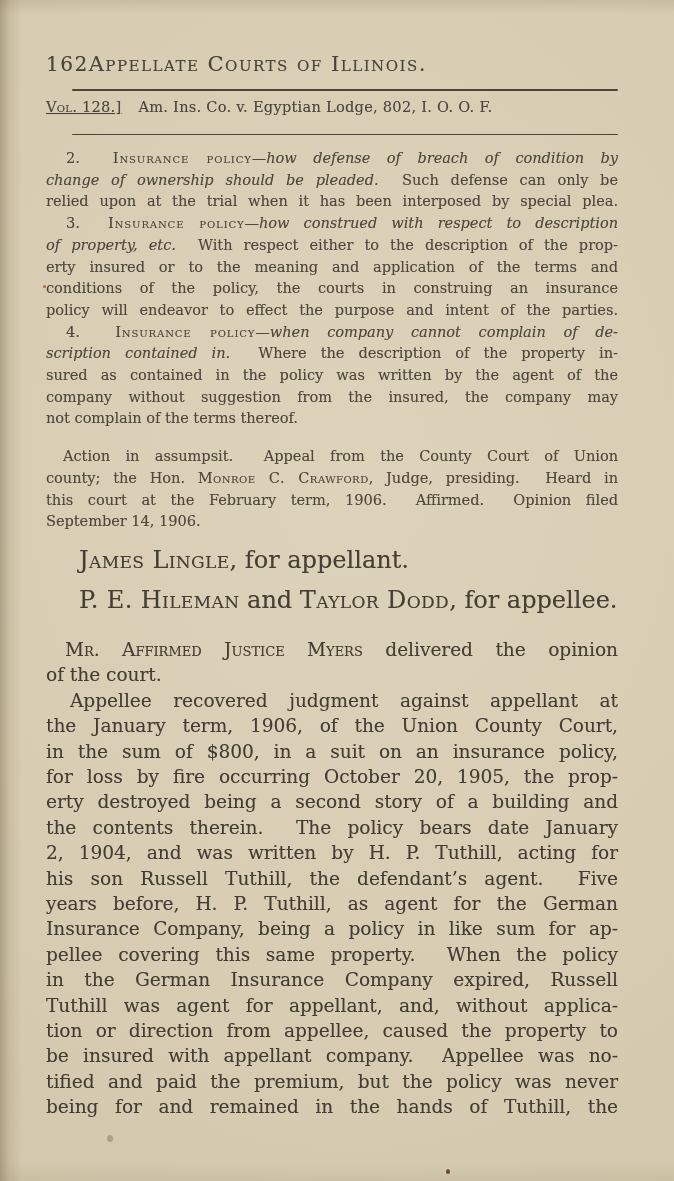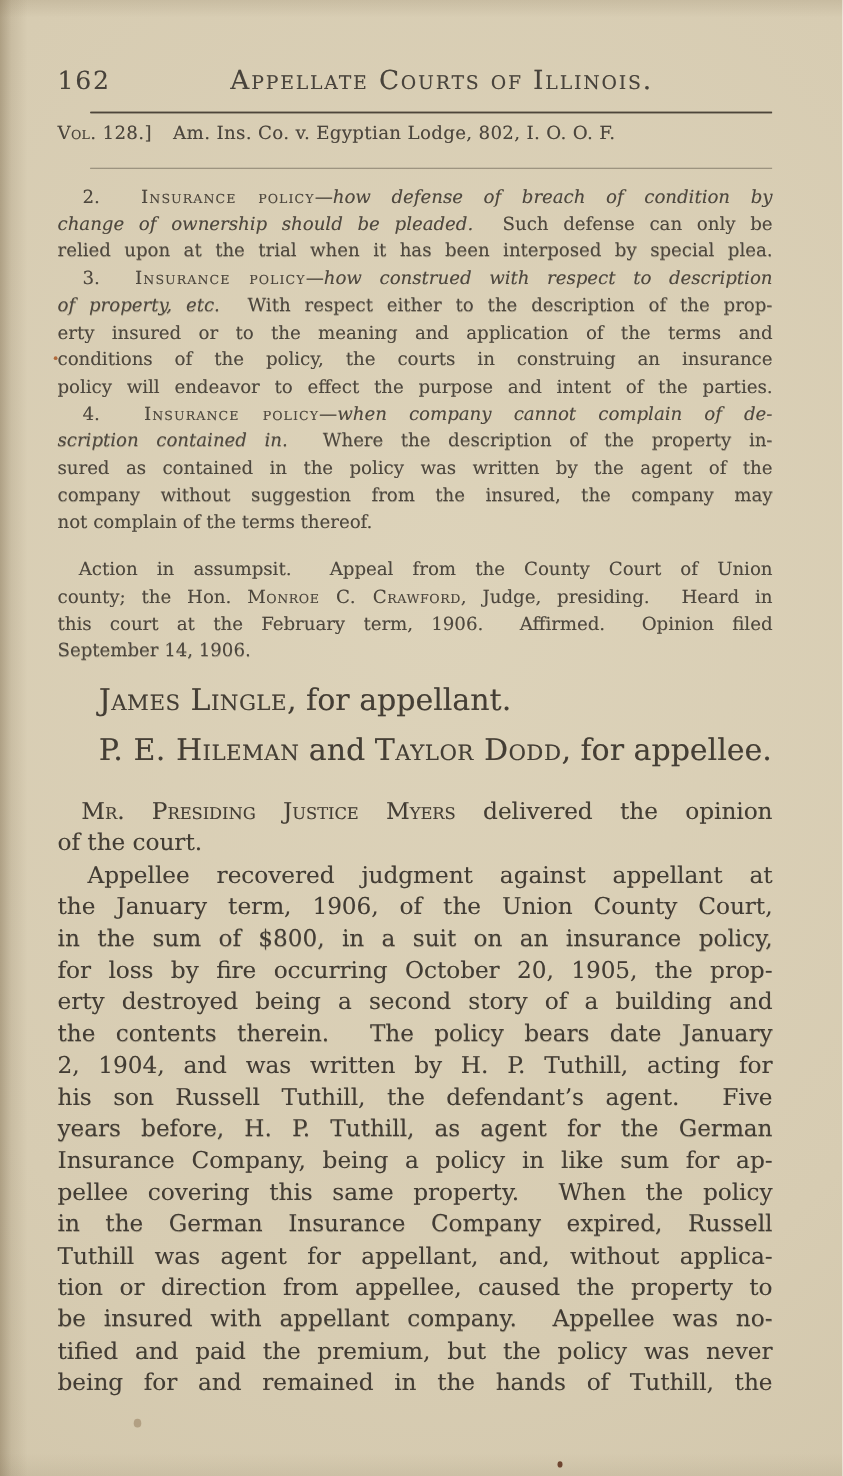--- a/index.html
+++ b/index.html
@@ -16,28 +16,28 @@
       radial-gradient(ellipse 130% 95% at 52% 40%, #ddd3ba 0%, #d7ccb2 55%, #cdc1a5 100%);
   }
   .page-content {
     position:absolute; left:46px; right:56px; top:52px;
     text-shadow:0.2px 0.2px 0.4px rgba(70,60,45,0.35);
   }
   
   .page-header { display:flex; align-items:baseline; }
   .page-number { font-size:20px; letter-spacing:1.5px; color:#47423b; }
   .running-title {
-    flex:1; text-align:center;
+    flex:1; 
     font-variant:small-caps; font-size:21px; letter-spacing:1.5px;
     color:#48433c;
   }
   .rule { height:0; border-top:2.6px solid #4d453a; margin:13px 0 0 26px; border-radius:1px; }
   .rule.thin { border-top-width:1.6px; }
   .vol-line { display:flex; font-size:14.5px; padding:8px 0 6px 0; color:#4b453d; }
-  .vol-label { font-variant:small-caps; letter-spacing:0.3px; }
+  .vol-label { font-variant:small-caps; letter-spacing:0.3px;text-decoration:underline; }
   .case-title { margin-left:17px; letter-spacing:0.3px; }
   
   .paragraphs { margin-top:13px; }
   .line { white-space:pre-wrap; }
   .line.just { text-align:justify; text-align-last:justify; }
   .s-i { font-style:italic; }
   .s-sc { font-variant:small-caps; }
   .p-headnote, .p-action { font-size:14.5px; line-height:21.7px; color:#4d473e; }
   .p-headnote .s-sc { letter-spacing:0.9px; }
   .p-headnote .indent { padding-left:20px; }
@@ -97,21 +97,21 @@
         <div class="line just"><span class="s-n">this court at the February term, 1906.&nbsp; Affirmed.&nbsp; Opinion filed</span></div>
         <div class="line"><span class="s-n">September 14, 1906.</span></div>
       </div>
       <div class="para p-attorney">
         <div class="line indent"><span class="s-sc">James Lingle</span><span class="s-n">, for appellant.</span></div>
       </div>
       <div class="para p-attorney">
         <div class="line indent"><span class="s-sc">P. E. Hileman</span><span class="s-n"> and </span><span class="s-sc">Taylor Dodd</span><span class="s-n">, for appellee.</span></div>
       </div>
       <div class="para p-opinion">
-        <div class="line just indent"><span class="s-sc">Mr. Presiding Justice Myers</span><span class="s-n"> delivered the opinion</span></div>
+        <div class="line just indent"><span class="s-sc">Mr. Affirmed Justice Myers</span><span class="s-n"> delivered the opinion</span></div>
         <div class="line"><span class="s-n">of the court.</span></div>
       </div>
       <div class="para p-body">
         <div class="line just indent"><span class="s-n">Appellee recovered judgment against appellant at</span></div>
         <div class="line just"><span class="s-n">the January term, 1906, of the Union County Court,</span></div>
         <div class="line just"><span class="s-n">in the sum of $800, in a suit on an insurance policy,</span></div>
         <div class="line just"><span class="s-n">for loss by fire occurring October 20, 1905, the prop-</span></div>
         <div class="line just"><span class="s-n">erty destroyed being a second story of a building and</span></div>
         <div class="line just"><span class="s-n">the contents therein.&nbsp; The policy bears date January</span></div>
         <div class="line just"><span class="s-n">2, 1904, and was written by H. P. Tuthill, acting for</span></div>

